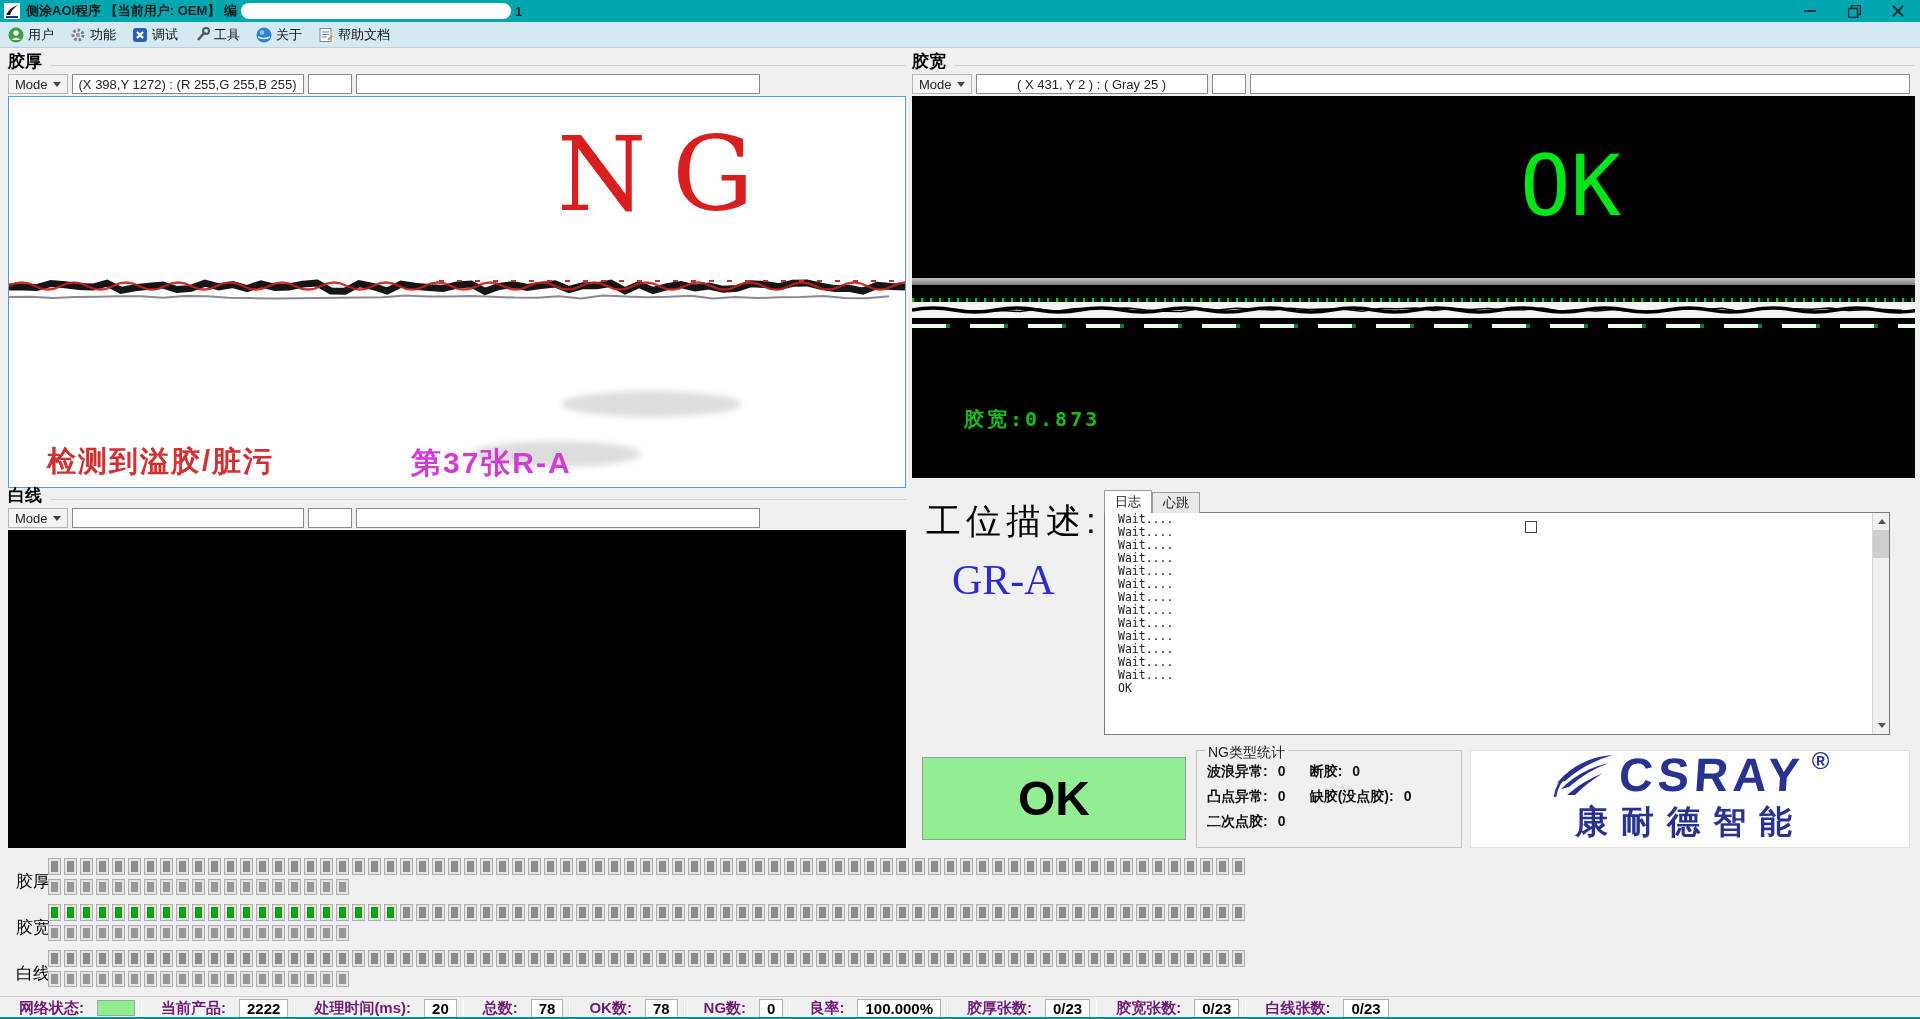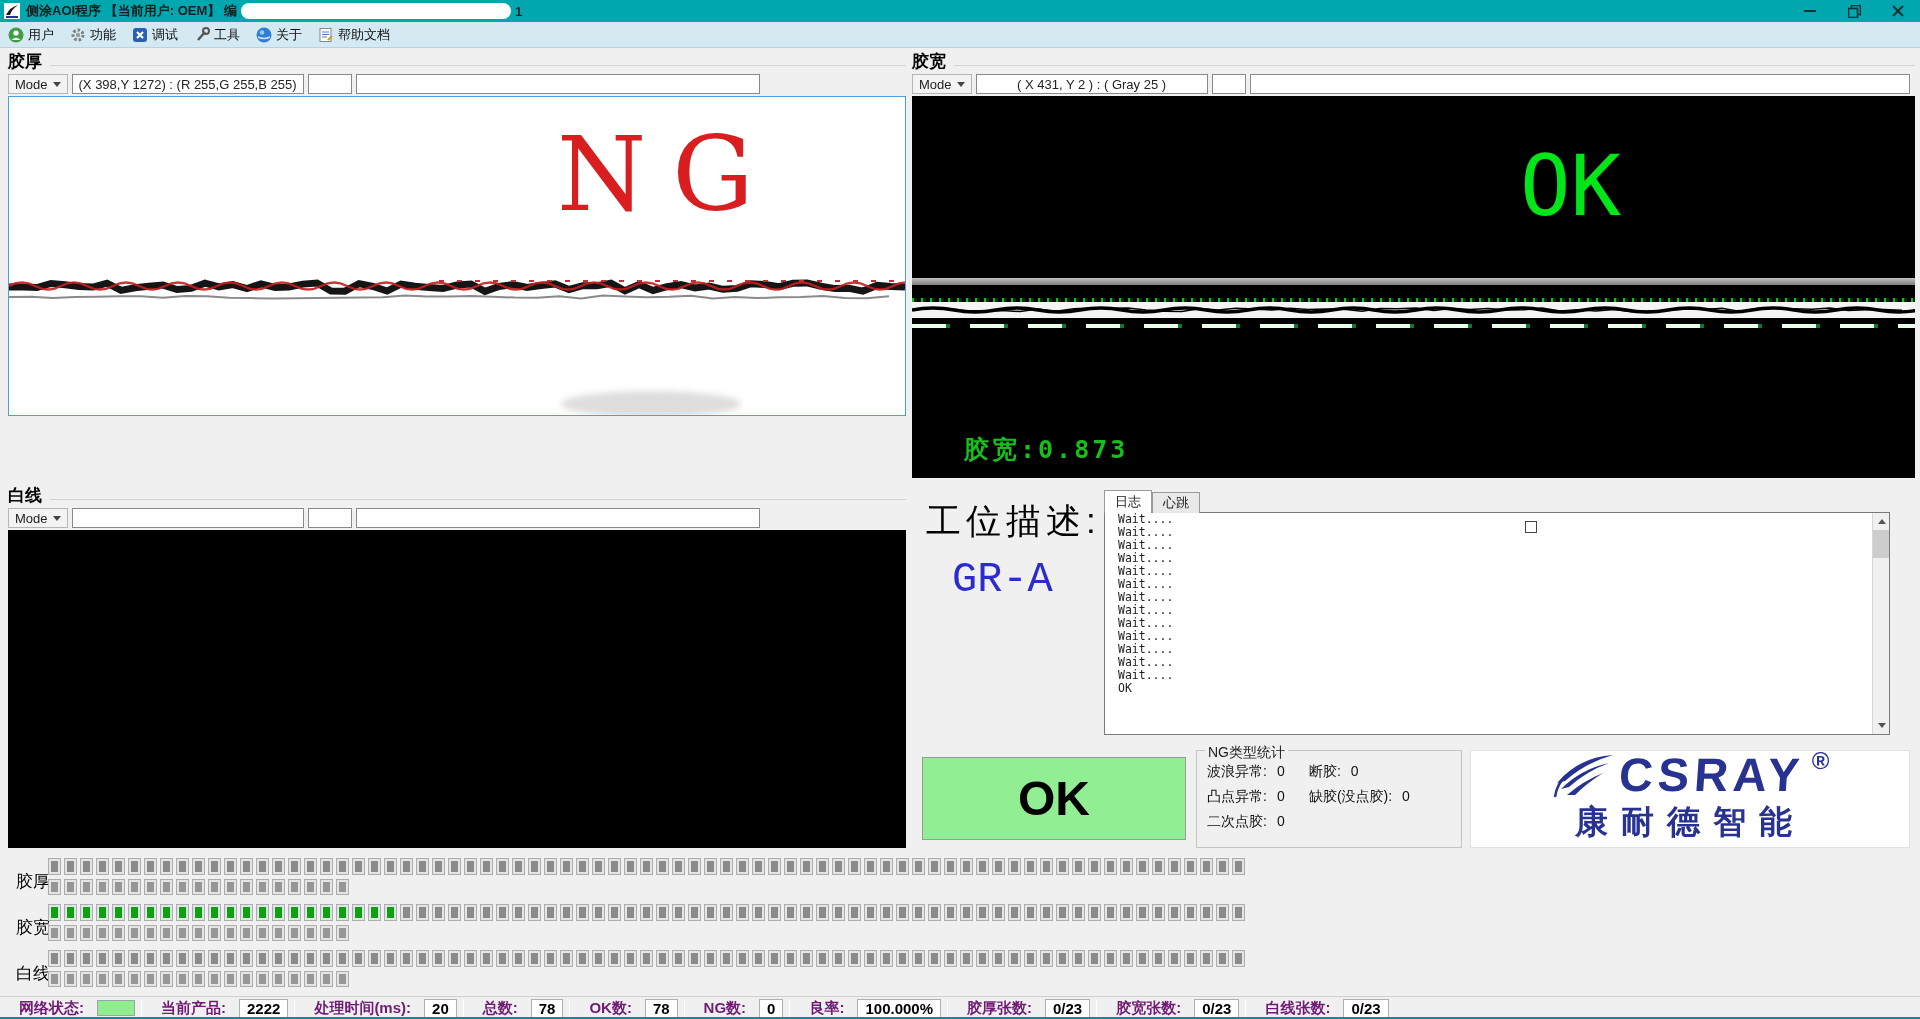--- a/index.html
+++ b/index.html
@@ -57,27 +57,27 @@
   .ok-text { position:absolute; left:608px; top:48px; font-family:"DejaVu Sans Mono","Liberation Mono",monospace;
     font-size:84px; color:#00e619; line-height:84px; }
   .stripes { position:absolute; left:0; top:182px; width:100%; }
   .stripe-gray { height:7px; background:linear-gradient(#c0c0c0,#7e7e7e); }
   .stripe-black1 { height:13px; background:#000; }
   .stripe-speckle { height:4px; background:repeating-linear-gradient(90deg,#0bbf2a 0 2px,#012803 2px 5px,#000 5px 9px); }
   .stripe-white { height:16px; background:#f4f4f4; position:relative; }
   .stripe-white svg { position:absolute; left:0; top:0; width:100%; height:100%; }
   .stripe-black2 { height:6px; background:#000; }
   .stripe-dash { height:4px; background:repeating-linear-gradient(90deg,#eaffea 0 34px,#0a7a30 34px 38px,#000 38px 58px); }
-  .measure-text { position:absolute; left:52px; top:310px; font-size:25px; color:#16c01c;
-    font-weight:bold; letter-spacing:3px; font-family:"DejaVu Sans Mono","Liberation Mono",monospace;margin-top:27px; }
+  .measure-text { position:absolute; left:52px; top:310px; font-size:20px; color:#16c01c;
+    font-weight:bold; letter-spacing:3px; font-family:"DejaVu Sans Mono","Liberation Mono",monospace; }
 
   
   .station-label { position:absolute; left:926px; top:498px; font-size:35px; color:#000; letter-spacing:5px; }
   .station-value { position:absolute; left:952px; top:556px; font-size:42px; color:#2b2bd0;
-    font-family:Liberation Mono, monospace; }
+    font-family:Liberation Serif, serif; }
 
   .log-tabs { position:absolute; left:1104px; top:490px; display:flex; align-items:flex-end; height:23px; z-index:2; }
   .log-tab { height:21px; padding:0 10px; font-size:13px; display:flex; align-items:center;
     border:1px solid #9a9a9a; border-bottom:none; background:#e9e9e9; color:#222; cursor:pointer; }
   .log-tab.active { height:23px; background:#fff; }
   .log-list { position:absolute; left:1104px; top:512px; width:786px; height:223px;
     background:#fff; border:1px solid #7a7a7a; overflow:hidden; }
   .log-line { font-family:"DejaVu Sans Mono","Liberation Mono",monospace; font-size:11.5px;
     line-height:13px; color:#222; padding-left:13px; white-space:pre; }
   .log-checkbox { position:absolute; left:420px; top:8px; width:12px; height:12px;
@@ -91,21 +91,21 @@
   .scroll-thumb { position:absolute; left:0; top:17px; width:17px; height:28px; background:#cdcdcd; cursor:pointer; }
 
   .result-btn { position:absolute; left:922px; top:757px; width:264px; height:83px;
     background:#92ee92; border:1px solid #9a9a9a; display:flex; align-items:center; justify-content:center;
     font-size:48px; font-weight:bold; color:#000; cursor:pointer; }
 
   .ng-stats { position:absolute; left:1196px; top:750px; width:266px; height:98px;
     border:1px solid #c4c4c4; background:#f0f0f0; }
   .ng-stats-title { position:absolute; left:8px; top:-7px; background:#f0f0f0; padding:0 3px;
     font-size:14px; color:#222; }
-  .ng-grid { display:flex; padding:12px 6px 0 10px; gap:10px; }
+  .ng-grid { display:flex; padding:12px 6px 0 10px; gap:10px;font-weight:bold; }
   .ng-col { display:flex; flex-direction:column; gap:7px; }
   .ng-row { display:flex; font-size:14px; color:#111; }
   .ng-label { white-space:nowrap; }
   .ng-value { margin-left:10px; min-width:22px; }
 
   .logo-box { position:absolute; left:1470px; top:750px; width:440px; height:98px;
     background:#fff; border:1px solid #e2e2e2; display:flex; flex-direction:column;
     align-items:center; justify-content:center; }
   .logo-top { display:flex; align-items:flex-start; }
   .logo-swoosh { width:66px; height:46px; margin-right:2px; }
@@ -232,21 +232,21 @@
   </div>
   <div class="panel-toolbar">
     <div class="mode-btn">
       <span>Mode</span>
       <span class="dd-arrow"></span>
     </div>
     <div class="coord-box">(X 398,Y 1272) : (R 255,G 255,B 255)</div>
     <div class="box-small"></div>
     <div class="box-long" style="width:404px;"></div>
   </div>
-  <div class="image-area image-white" style="width:898px; height:320px;">
+  <div class="image-area image-white" style="width:898px; height:392px;">
     <div class="ng-text">NG</div>
     <svg class="glue-band" viewBox="0 0 896 26" preserveAspectRatio="none">
       <path id="jag-black" fill="none" stroke="#151515" stroke-width="7" d="M0 10 L14 9.9 L28 10.5 L42 6.5 L56 7.7 L70 9.5 L84 10.1 L98 6.2 L112 13.4 L126 10.8 L140 9.2 L154 8.1 L168 12.5 L182 11.4 L196 6.2 L210 10.0 L224 7.6 L238 11.5 L252 6.9 L266 10.5 L280 9.9 L294 7.1 L308 6.0 L322 14.0 L336 14.2 L350 6.6 L364 9.5 L378 14.1 L392 7.2 L406 9.3 L420 10.5 L434 11.5 L448 8.0 L462 7.0 L476 14.4 L490 9.5 L504 7.6 L518 10.4 L532 8.5 L546 6.9 L560 12.5 L574 8.7 L588 8.7 L602 6.2 L616 13.8 L630 7.6 L644 13.5 L658 9.7 L672 7.6 L686 10.9 L700 9.1 L714 12.3 L728 11.4 L742 6.7 L756 7.5 L770 9.6 L784 6.3 L798 5.9 L812 9.2 L826 11.6 L840 11.3 L854 14.1 L868 8.4 L882 9.4 L896 10.0"></path>
       <path id="jag-gray" fill="none" stroke="#8a8a8a" stroke-width="2" d="M0 20 L22 19.8 L44 21.0 L66 19.9 L88 19.8 L110 19.3 L132 19.2 L154 20.7 L176 18.9 L198 19.3 L220 20.8 L242 21.1 L264 21.4 L286 21.3 L308 21.1 L330 20.7 L352 20.4 L374 20.2 L396 18.6 L418 19.5 L440 19.6 L462 19.1 L484 19.7 L506 20.6 L528 20.7 L550 19.3 L572 21.4 L594 18.5 L616 19.6 L638 20.3 L660 19.8 L682 18.8 L704 21.5 L726 19.9 L748 21.1 L770 20.3 L792 19.9 L814 18.9 L836 20.9 L858 21.2 L880 19.3"></path>
       <path id="wave-red" fill="none" stroke="#c22020" stroke-width="2.5" opacity="0.9" d="M0 9 Q13 2 26 9 Q39 16 52 9 Q65 2 78 9 Q91 16 104 9 Q117 2 130 9 Q143 16 156 9 Q169 2 182 9 Q195 16 208 9 Q221 2 234 9 Q247 16 260 9 Q273 2 286 9 Q299 16 312 9 Q325 2 338 9 Q351 16 364 9 Q377 2 390 9 Q403 16 416 9 Q429 2 442 9 Q455 16 468 9 Q481 2 494 9 Q507 16 520 9 Q533 2 546 9 Q559 16 572 9 Q585 2 598 9 Q611 16 624 9 Q637 2 650 9 Q663 16 676 9 Q689 2 702 9 Q715 16 728 9 Q741 2 754 9 Q767 16 780 9 Q793 2 806 9 Q819 16 832 9 Q845 2 858 9 Q871 16 884 9 Q897 2 910 9"></path>
       <path id="dots-red" d="M430 4 H896" fill="none" stroke="#c03030" stroke-width="2" stroke-dasharray="5 13"></path>
     </svg>
     <div class="smudge" style="left:552px; top:294px; width:180px; height:26px;"></div>
     <div class="smudge" style="left:462px; top:344px; width:170px; height:26px;"></div>
     <div class="overlay-lines">

